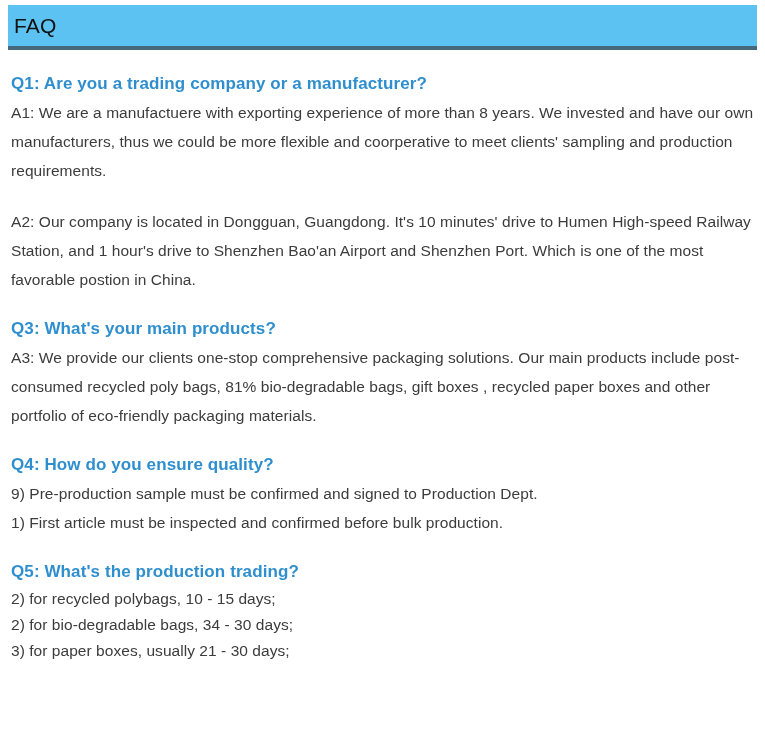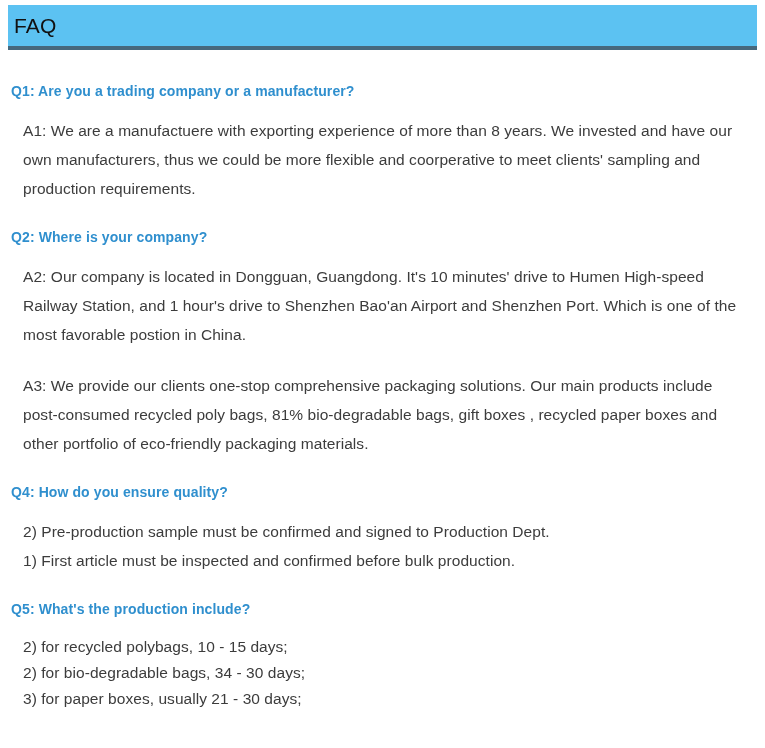--- a/index.html
+++ b/index.html
@@ -54,33 +54,33 @@
   }
 
   .faq-block {
     margin-bottom: 22px;
   }
   .faq-block:last-child {
     margin-bottom: 0;
   }
 
   .faq-question {
-    font-size: 14px;
+    font-size: 17px;
     font-weight: bold;
     color: #2f8fce;
     line-height: 25px;
-    margin: 16px 0 2px 0;
+    margin: 8px 0 2px 0;
     letter-spacing: 0.1px;
   }
 
   .faq-answer {
     font-size: 15.5px;
     color: #3c3c3c;
     line-height: 29px;
-    margin: 12px;
+    margin: 0;
     letter-spacing: 0.05px;
   }
   .faq-answer .ln {
     display: block;
   }
 
   
   .faq-answer.compact {
     line-height: 26px;
   }
@@ -95,39 +95,39 @@
   </div>
 
   <div class="faq-body">
       <div class="faq-block">
         <div class="faq-question">Q1: Are you a trading company or a manufacturer?</div>
         <div class="faq-answer">
           <span class="ln">A1: We are a manufactuere with exporting experience of more than 8 years. We invested and have our own manufacturers, thus we could be more flexible and coorperative to meet clients' sampling and production requirements.</span>
         </div>
       </div>
       <div class="faq-block">
-        <div class="faq-question">Q2: Where is your company?</div>
         <div class="faq-answer">
           <span class="ln">A2: Our company is located in Dongguan, Guangdong. It's 10 minutes' drive to Humen High-speed Railway Station, and 1 hour's drive to Shenzhen Bao'an Airport and Shenzhen Port. Which is one of the most favorable postion in China.</span>
         </div>
       </div>
       <div class="faq-block">
+        <div class="faq-question">Q3: What's your main products?</div>
         <div class="faq-answer">
           <span class="ln">A3: We provide our clients one-stop comprehensive packaging solutions. Our main products include post-consumed recycled poly bags, 81% bio-degradable bags, gift boxes , recycled paper boxes and other portfolio of eco-friendly packaging materials.</span>
         </div>
       </div>
       <div class="faq-block">
         <div class="faq-question">Q4: How do you ensure quality?</div>
         <div class="faq-answer">
-          <span class="ln">2) Pre-production sample must be confirmed and signed to Production Dept.</span>
+          <span class="ln">9) Pre-production sample must be confirmed and signed to Production Dept.</span>
           <span class="ln">1) First article must be inspected and confirmed before bulk production.</span>
         </div>
       </div>
       <div class="faq-block">
-        <div class="faq-question">Q5: What's the production include?</div>
+        <div class="faq-question">Q5: What's the production trading?</div>
         <div class="faq-answer compact">
           <span class="ln">2) for recycled polybags, 10 - 15 days;</span>
           <span class="ln">2) for bio-degradable bags, 34 - 30 days;</span>
           <span class="ln">3) for paper boxes, usually 21 - 30 days;</span>
         </div>
       </div>
     </div>
 
 </div>
 

